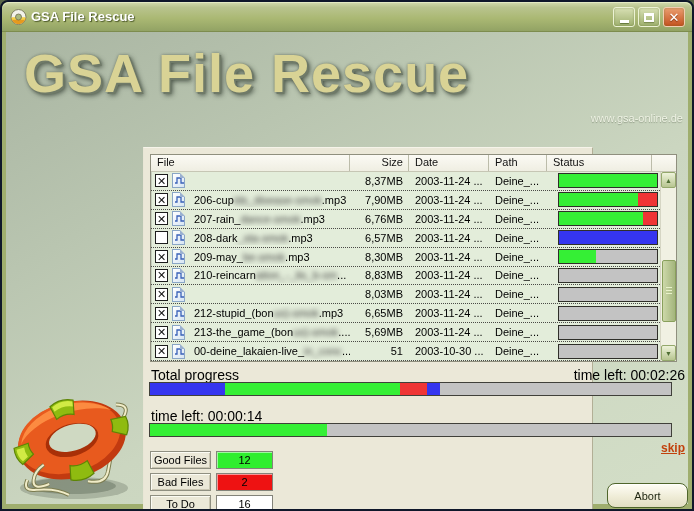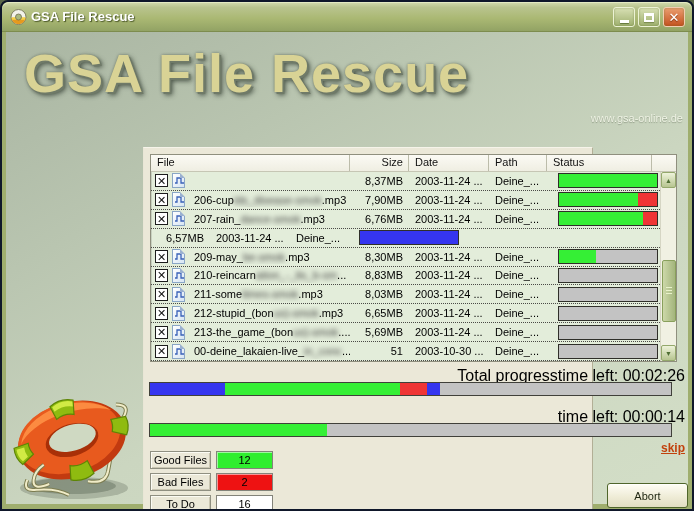--- a/index.html
+++ b/index.html
@@ -61,37 +61,37 @@
   .scrollbar{width:16px;display:flex;flex-direction:column;background:#f1f1e3;border-left:1px solid #d6d6c4;}
   .sbtn{height:16px;flex:none;display:flex;align-items:center;justify-content:center;
     background:linear-gradient(to bottom,#eef3da,#b7c590);border:1px solid #94a86c;border-radius:2px;
     font-size:7px;color:#4f6e33;}
   .strack{flex:1;position:relative;}
   .sthumb{position:absolute;left:0px;top:72px;width:14px;height:62px;margin:0 1px;
     background:linear-gradient(to right,#cdd8a9,#a3b57c);border:1px solid #89a05c;border-radius:2px;}
   .sthumb i{position:absolute;left:3px;right:3px;top:26px;height:9px;
     background:repeating-linear-gradient(to bottom,#e9f2cb 0 1px,rgba(0,0,0,0) 1px 3px);}
   
-  .plabelrow{position:absolute;left:7px;width:534px;display:flex;justify-content:flex-end;
-    font-size:16px;color:#000;}
+  .plabelrow{position:absolute;left:7px;width:534px;display:flex;justify-content:space-between;
+    font-size:14px;color:#000;}
   .pbar{position:absolute;left:5px;width:523px;height:14px;border:1px solid #40403a;background:#c3c3c3;
     display:flex;overflow:hidden;}
   .pbar span{height:100%;display:block;}
   .skiprow{position:absolute;left:7px;width:534px;top:290px;text-align:right;}
   .skip{font-size:12px;font-weight:bold;color:#c2410c;text-decoration:underline;cursor:pointer;}
   
   .stats{position:absolute;left:6px;top:303px;}
   .statrow{display:flex;margin-bottom:4px;}
   .statlabel{width:61px;height:18px;margin-right:5px;background:#ebe8d8;border:1px solid #8f8f81;
     box-shadow:inset 1px 1px 0 #fbfbf3,inset -1px -1px 0 #cac6b2;
     display:flex;align-items:center;justify-content:center;font-size:11px;color:#000;}
   .statvalue{width:57px;height:18px;border:1px solid #83837a;box-shadow:inset 1px 1px 0 rgba(255,255,255,.55);
     display:flex;align-items:center;justify-content:center;font-size:11px;color:#000;}
   
-  .abort{position:absolute;left:463px;top:335px;width:81px;height:25px;border-radius:3px;
+  .abort{position:absolute;left:463px;top:335px;width:81px;height:25px;border-radius:8px;
     background:linear-gradient(to bottom,#fffef6,#efecd7 55%,#e2dec3);border:1px solid #4f652b;
     box-shadow:inset 0 1px 0 rgba(255,255,255,.8);display:flex;align-items:center;justify-content:center;
     font-size:11px;color:#1d2410;cursor:pointer;}
   
   .lifebuoy{position:absolute;left:2px;top:350px;width:134px;height:124px;}
 </style>
 </head>
 <body>
 
 <div class="window">
@@ -206,20 +206,27 @@
                 <div class="cell c-date">2003-11-24 ...</div>
                 <div class="cell c-path">Deine_...</div>
                 <div class="cell c-status">
                   <div class="sbar">
                     <span style="width: 86%; background: rgb(53, 239, 53);"></span>
                     <span style="width: 14%; background: rgb(239, 53, 53);"></span>
                   </div>
                 </div>
               </div>
               <div class="lrow">
+                <div class="cell c-file">
+                  <div class="checkbox"></div>
+                  <div class="fileicon"><svg width="13" height="15" viewBox="0 0 13 15">
+                      <path d="M2 9h2V4h4v5h3" fill="none" stroke="#3a62b8" stroke-width="1.3"></path>
+                    </svg></div>
+                  <span class="fname"><span>208-dark</span><span class="blur">_sta-smok</span><span>.mp3</span></span>
+                </div>
                 <div class="cell c-size">6,57MB</div>
                 <div class="cell c-date">2003-11-24 ...</div>
                 <div class="cell c-path">Deine_...</div>
                 <div class="cell c-status">
                   <div class="sbar">
                     <span style="width: 100%; background: rgb(53, 53, 239);"></span>
                   </div>
                 </div>
               </div>
               <div class="lrow">
@@ -256,21 +263,20 @@
                     <span style="width: 100%; background: rgb(195, 195, 195);"></span>
                   </div>
                 </div>
               </div>
               <div class="lrow">
                 <div class="cell c-file">
                   <div class="checkbox">✕</div>
                   <div class="fileicon"><svg width="13" height="15" viewBox="0 0 13 15">
                       <path d="M2 9h2V4h4v5h3" fill="none" stroke="#3a62b8" stroke-width="1.3"></path>
                     </svg></div>
-                  <span class="fname"><span>211-some</span><span class="blur">times-smok</span><span>.mp3</span></span>
                 </div>
                 <div class="cell c-size">8,03MB</div>
                 <div class="cell c-date">2003-11-24 ...</div>
                 <div class="cell c-path">Deine_...</div>
                 <div class="cell c-status">
                   <div class="sbar">
                     <span style="width: 100%; background: rgb(195, 195, 195);"></span>
                   </div>
                 </div>
               </div>

